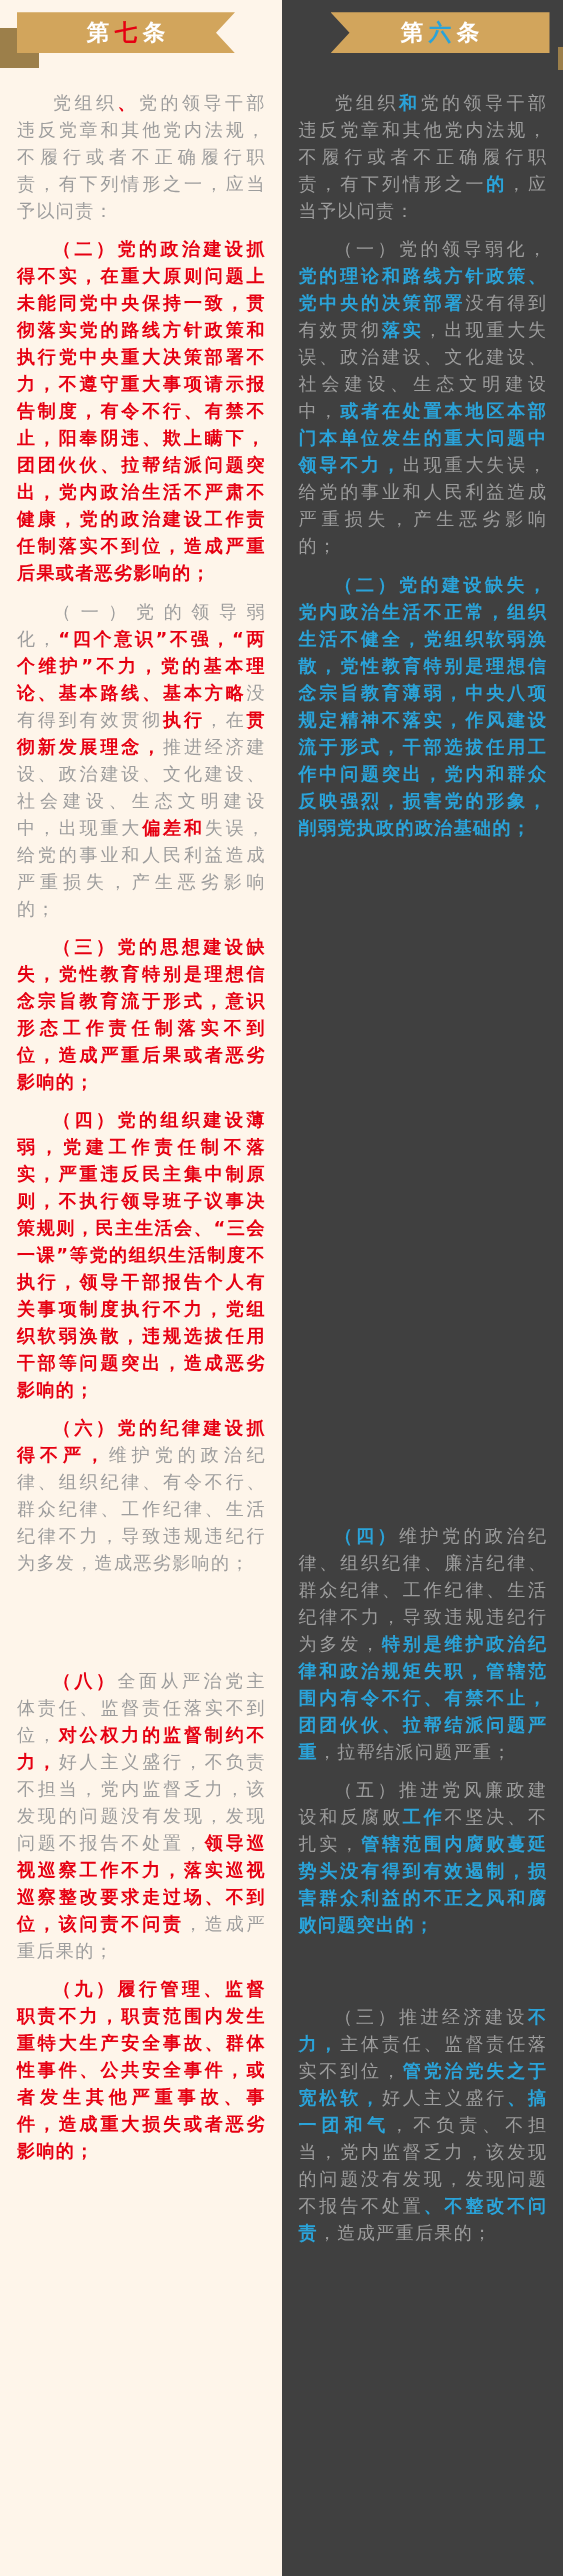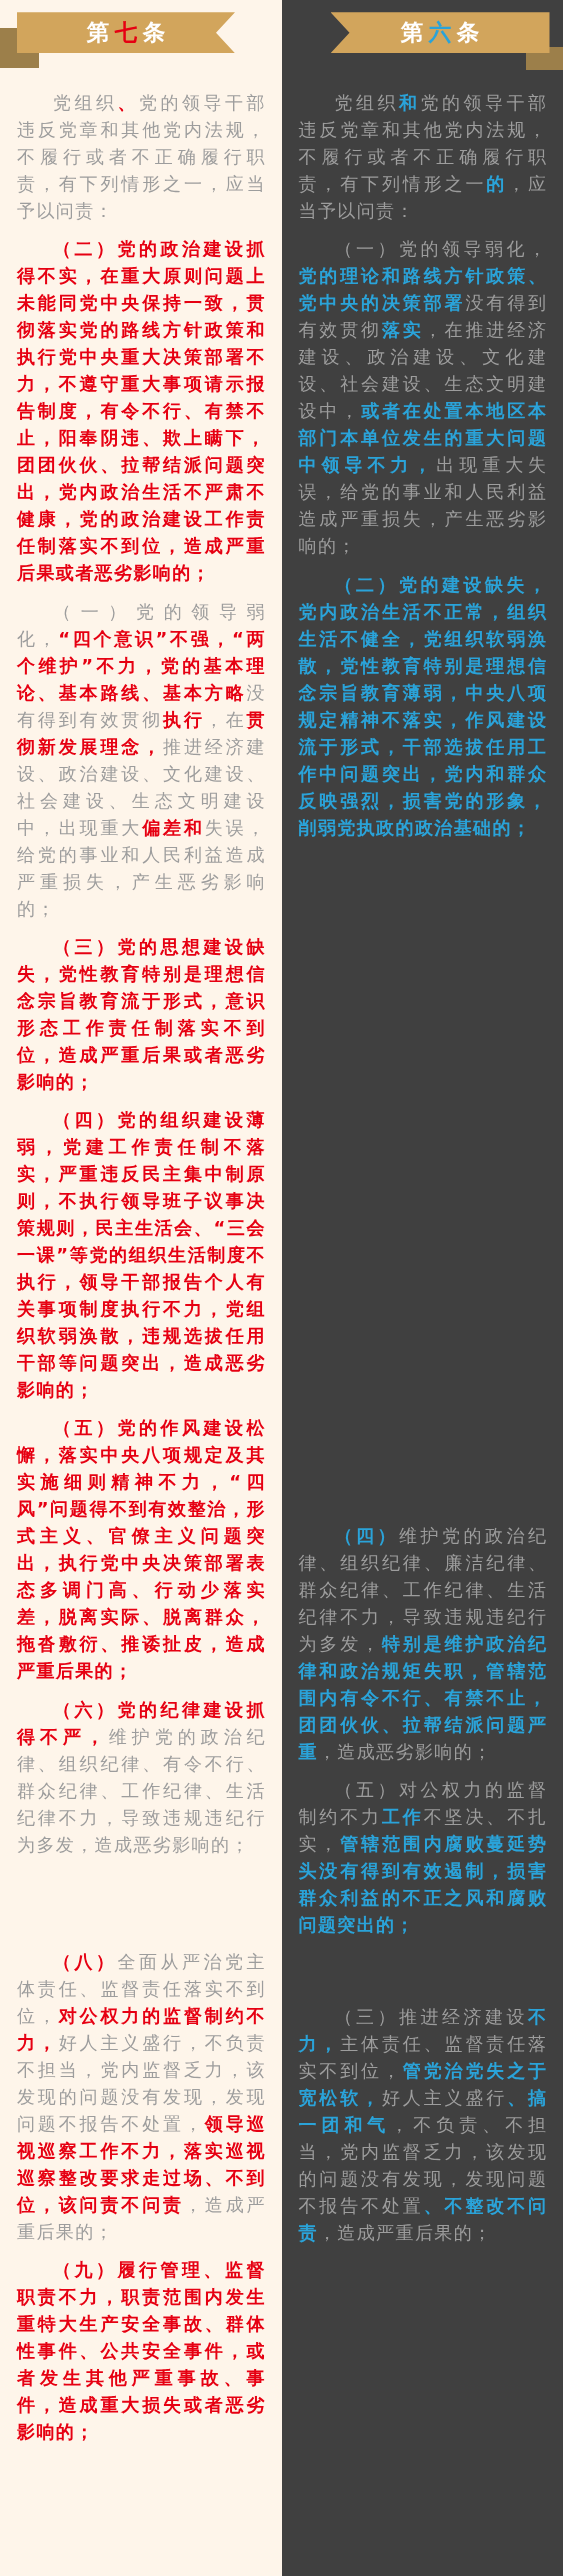--- a/index.html
+++ b/index.html
@@ -5,21 +5,21 @@
   html,body{margin:0;padding:0;}
   body{
     width:563px;height:2576px;overflow:hidden;
     font-family:"DejaVu Sans",sans-serif;
   }
   .page{display:flex;width:563px;height:2576px;}
   .col{position:relative;width:282px;height:2576px;box-sizing:border-box;}
   .col-left{background:#fef5ea;--accent:#e60012;}
   .col-right{background:#404040;--accent:#2aa3d9;}
   
-  .ribbon{position:absolute;top:0;left:0;width:282px;height:75px;pointer-events:none;}
+  .ribbon{position:absolute;top:0;left:0;width:282px;height:75px;pointer-events:none;padding-left:32px;}
   .fold{position:absolute;background:#9c7f4a;z-index:1;}
   .col-left .fold{left:0;top:28px;width:39px;height:40px;}
   .col-right .fold{right:0;top:47px;width:38px;height:22.5px;}
   .band{
     position:absolute;top:12.2px;height:41px;background:#d2a55c;z-index:2;
     display:flex;align-items:center;justify-content:center;
   }
   .col-left .band{left:17px;width:218px;
     clip-path:polygon(0 0,100% 0,calc(100% - 19px) 50%,100% 100%,0 100%);}
   .col-right .band{left:49px;width:219px;
@@ -56,42 +56,41 @@
       <div class="band">
         <span class="band-label"><span>第</span><span class="t-hl">七</span><span>条</span></span>
       </div>
     </div>
     <div class="content">
         <p><span>党组织</span><span class="run-hl">、</span><span>党的领导干部违反党章和其他党内法规，不履行或者不正确履行职责，有下列情形之一，应当予以问责：</span></p>
         <p><span class="run-hl">（二）党的政治建设抓得不实，在重大原则问题上未能同党中央保持一致，贯彻落实党的路线方针政策和执行党中央重大决策部署不力，不遵守重大事项请示报告制度，有令不行、有禁不止，阳奉阴违、欺上瞒下，团团伙伙、拉帮结派问题突出，党内政治生活不严肃不健康，党的政治建设工作责任制落实不到位，造成严重后果或者恶劣影响的；</span></p>
         <p><span>（一）党的领导弱化，</span><span class="run-hl">“四个意识”不强，“两个维护”不力，党的基本理论、基本路线、基本方略</span><span>没有得到有效贯彻</span><span class="run-hl">执行</span><span>，在</span><span class="run-hl">贯彻新发展理念，</span><span>推进经济建设、政治建设、文化建设、社会建设、生态文明建设中，出现重大</span><span class="run-hl">偏差和</span><span>失误，给党的事业和人民利益造成严重损失，产生恶劣影响的；</span></p>
         <p><span class="run-hl">（三）党的思想建设缺失，党性教育特别是理想信念宗旨教育流于形式，意识形态工作责任制落实不到位，造成严重后果或者恶劣影响的；</span></p>
         <p><span class="run-hl">（四）党的组织建设薄弱，党建工作责任制不落实，严重违反民主集中制原则，不执行领导班子议事决策规则，民主生活会、“三会一课”等党的组织生活制度不执行，领导干部报告个人有关事项制度执行不力，党组织软弱涣散，违规选拔任用干部等问题突出，造成恶劣影响的；</span></p>
-        <p><span class="run-hl">（五）党的作风建设松懈，落实中央八项规定及其实施细则精神不力，“四风”问题得不到有效整治，形式主义、官僚主义问题突出，执行党中央决策部署表态多调门高、行动少落实差，脱离实际、脱离群众，拖沓敷衍、推诿扯皮，造成严重后果的；</span></p>
         <p><span class="run-hl">（六）党的纪律建设抓得不严，</span><span>维护党的政治纪律、组织纪律、有令不行、群众纪律、工作纪律、生活纪律不力，导致违规违纪行为多发，造成恶劣影响的；</span></p>
         <div class="spacer" data-spacer="left-1"></div>
         <p><span class="run-hl">（八）</span><span>全面从严治党主体责任、监督责任落实不到位，</span><span class="run-hl">对公权力的监督制约不力，</span><span>好人主义盛行，不负责不担当，党内监督乏力，该发现的问题没有发现，发现问题不报告不处置，</span><span class="run-hl">领导巡视巡察工作不力，落实巡视巡察整改要求走过场、不到位，该问责不问责</span><span>，造成严重后果的；</span></p>
         <p><span class="run-hl">（九）履行管理、监督职责不力，职责范围内发生重特大生产安全事故、群体性事件、公共安全事件，或者发生其他严重事故、事件，造成重大损失或者恶劣影响的；</span></p>
       </div>
   </section>
 
   <section class="col col-right" style="--accent: #2aa3d9;">
     <div class="ribbon">
       <div class="fold"></div>
       <div class="band">
         <span class="band-label"><span>第</span><span class="t-hl">六</span><span>条</span></span>
       </div>
     </div>
     <div class="content">
         <p><span>党组织</span><span class="run-hl">和</span><span>党的领导干部违反党章和其他党内法规，不履行或者不正确履行职责，有下列情形之一</span><span class="run-hl">的</span><span>，应当予以问责：</span></p>
-        <p><span>（一）党的领导弱化，</span><span class="run-hl">党的理论和路线方针政策、党中央的决策部署</span><span>没有得到有效贯彻</span><span class="run-hl">落实</span><span>，在推进经济建设、政治建设、文化建设、社会建设、生态文明建设中，</span><span class="run-hl">或者在处置本地区本部门本单位发生的重大问题中领导不力，</span><span>出现重大失误，给党的事业和人民利益造成严重损失，产生恶劣影响的；</span></p>
+        <p><span>（一）党的领导弱化，</span><span class="run-hl">党的理论和路线方针政策、党中央的决策部署</span><span>没有得到有效贯彻</span><span class="run-hl">落实</span><span>，出现重大失误、政治建设、文化建设、社会建设、生态文明建设中，</span><span class="run-hl">或者在处置本地区本部门本单位发生的重大问题中领导不力，</span><span>出现重大失误，给党的事业和人民利益造成严重损失，产生恶劣影响的；</span></p>
         <p><span class="run-hl">（二）党的建设缺失，党内政治生活不正常，组织生活不健全，党组织软弱涣散，党性教育特别是理想信念宗旨教育薄弱，中央八项规定精神不落实，作风建设流于形式，干部选拔任用工作中问题突出，党内和群众反映强烈，损害党的形象，削弱党执政的政治基础的；</span></p>
         <div class="spacer" data-spacer="right-1"></div>
-        <p><span class="run-hl">（四）</span><span>维护党的政治纪律、组织纪律、廉洁纪律、群众纪律、工作纪律、生活纪律不力，导致违规违纪行为多发，</span><span class="run-hl">特别是维护政治纪律和政治规矩失职，管辖范围内有令不行、有禁不止，团团伙伙、拉帮结派问题严重</span><span>，造成恶劣影响的；</span></p>
-        <p><span>（五）对公权力的监督制约不力</span><span class="run-hl">工作</span><span>不坚决、不扎实，</span><span class="run-hl">管辖范围内腐败蔓延势头没有得到有效遏制，损害群众利益的不正之风和腐败问题突出的；</span></p>
+        <p><span class="run-hl">（四）</span><span>维护党的政治纪律、组织纪律、廉洁纪律、群众纪律、工作纪律、生活纪律不力，导致违规违纪行为多发，</span><span class="run-hl">特别是维护政治纪律和政治规矩失职，管辖范围内有令不行、有禁不止，团团伙伙、拉帮结派问题严重</span><span>，拉帮结派问题严重；</span></p>
+        <p><span>（五）推进党风廉政建设和反腐败</span><span class="run-hl">工作</span><span>不坚决、不扎实，</span><span class="run-hl">管辖范围内腐败蔓延势头没有得到有效遏制，损害群众利益的不正之风和腐败问题突出的；</span></p>
         <div class="spacer" data-spacer="right-2"></div>
         <p><span>（三）推进经济建设</span><span class="run-hl">不力，</span><span>主体责任、监督责任落实不到位，</span><span class="run-hl">管党治党失之于宽松软，</span><span>好人主义盛行</span><span class="run-hl">、搞一团和气</span><span>，不负责、不担当，党内监督乏力，该发现的问题没有发现，发现问题不报告不处置</span><span class="run-hl">、不整改不问责</span><span>，造成严重后果的；</span></p>
         <div class="spacer" data-spacer="right-3"></div>
       </div>
   </section>
 
 </div>
 
 
 </body></html>

